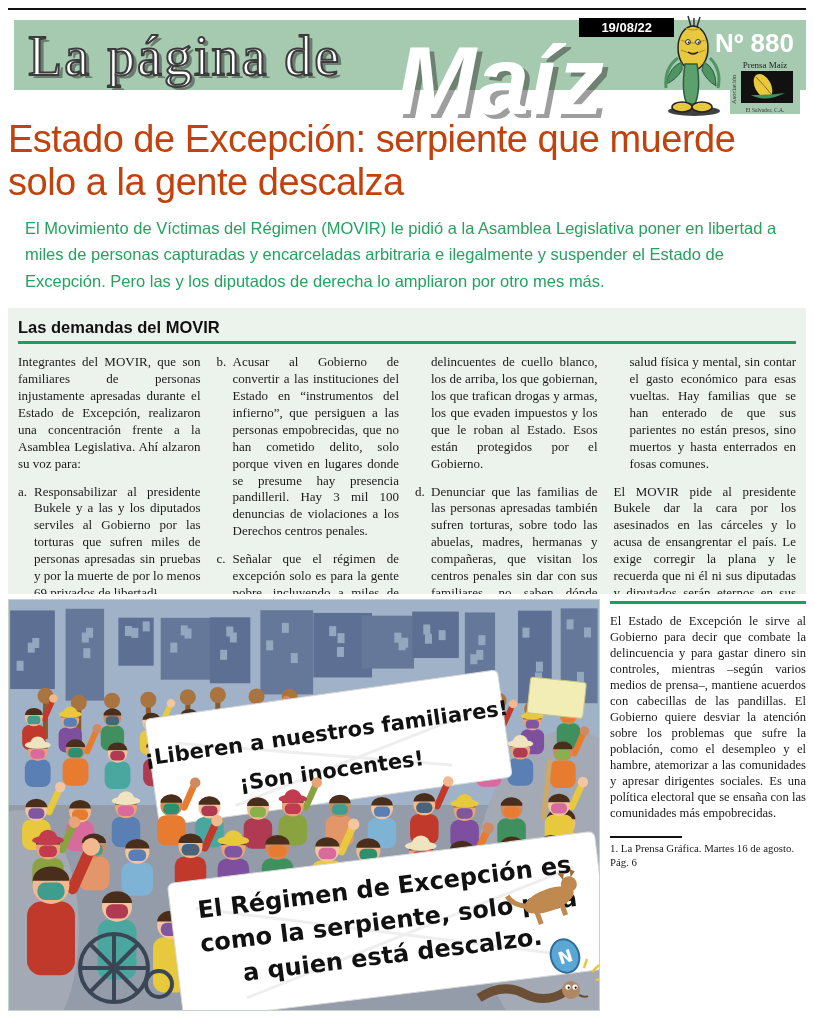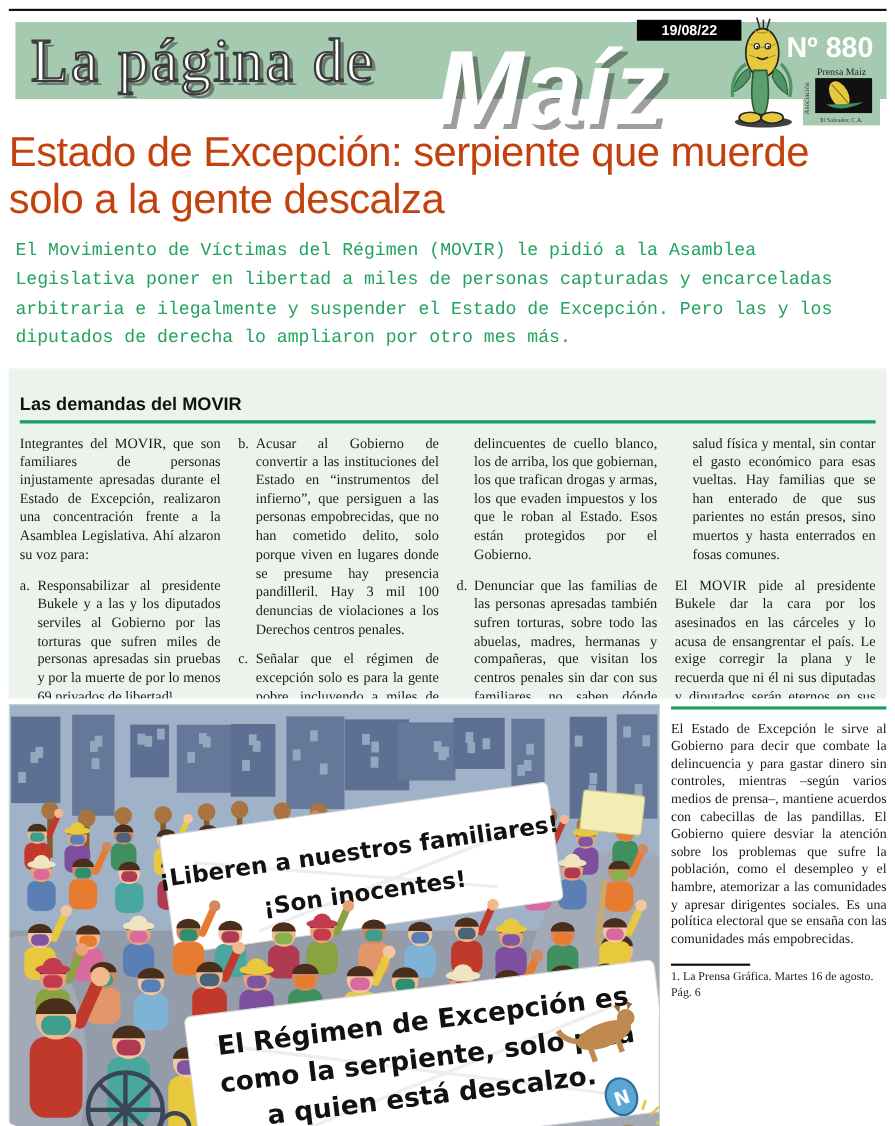--- a/index.html
+++ b/index.html
@@ -27,25 +27,25 @@
   .logo-name{font-size:9px;text-align:center;color:#222;padding-top:2px;}
   .logo-vert{position:absolute;left:0;top:12px;font-size:6.5px;color:#333;
     writing-mode:vertical-rl;transform:rotate(180deg);height:38px;text-align:center;}
   .logo-box{position:absolute;left:11px;top:13px;}
   .logo-country{position:absolute;left:0;right:0;bottom:1px;font-size:5.5px;color:#333;text-align:center;}
 
   
   h1.headline{margin:16px 0 0 0;max-width:740px;
     font-family:"Liberation Sans",sans-serif;font-weight:normal;font-size:38px;line-height:1.12;
     letter-spacing:-0.5px;color:#c2410c;}
-  .lead{margin:12px 0 0 6px;max-width:806px;font-family:Liberation Mono, monospace;
+  .lead{margin:12px 0 0 17px;max-width:806px;font-family:Liberation Sans, sans-serif;
     font-size:16.5px;line-height:1.6;color:#23a35f;}
 
   
-  .demands{margin-top:14px;background:#ecf3ec;padding:24px 10px 8px 10px;height:268px;overflow:hidden;}
+  .demands{margin-top:14px;background:#ecf3ec;padding:10px 10px 8px 10px;height:268px;overflow:hidden;}
   .demands h2{margin:0 0 4px 0;font-family:"Liberation Sans",sans-serif;font-size:16.5px;color:#111;}
   .rule{height:3px;background:#17a05f;margin-bottom:10px;}
   .cols{column-count:4;column-gap:16px;font-size:13px;line-height:1.3;text-align:justify;hyphens:auto;}
   .cols p{margin:0 0 11px 0;}
   .item{margin:0 0 11px 0;display:flex;gap:4px;}
   .item .lbl{flex:0 0 12px;}
   .item .txt{flex:1;text-align:justify;}
 
   
   .middle{position:relative;height:414px;margin-top:5px;}

